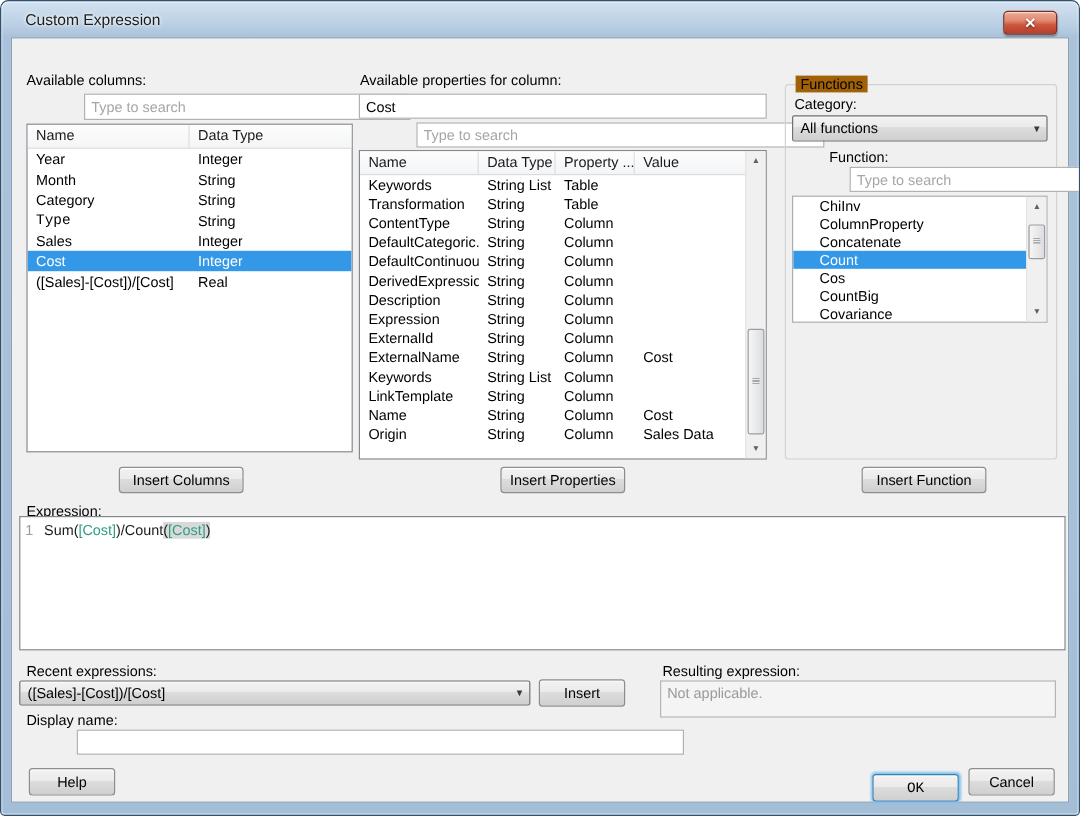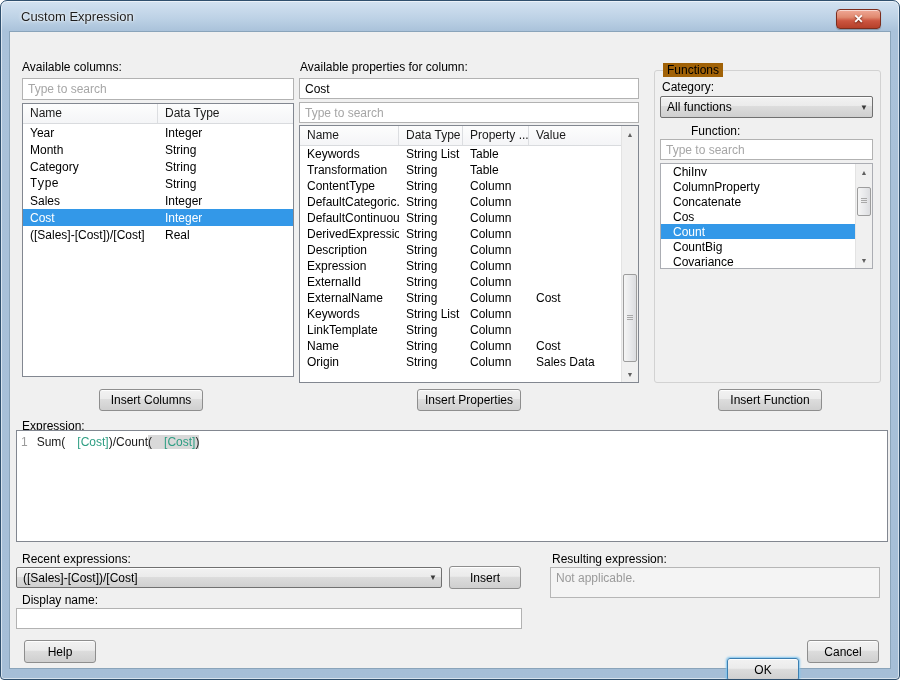--- a/index.html
+++ b/index.html
@@ -21,21 +21,21 @@
   .close-btn span { color:#fff; font-size:12px; font-weight:bold; line-height:1;
     text-shadow:0 1px 2px #611d0f; }
 
   
   .client { position:absolute; left:8px; top:30px; right:8px; bottom:10px;
     background:#f0f0f0; border:1px solid #8aa4ba; }
 
   .lbl { position:absolute; font-size:12px; color:#000; white-space:nowrap; }
 
   .input { position:absolute; background:#fff; border:1px solid #b2b2b2;
-    font-size:12px; padding:2px 5px; color:#000; outline:none; }
+    font-size:12px; padding:2px 5px; color:#000; outline:none;margin-left:48px; }
   input.input::placeholder { color:#a6a6a6; opacity:1; }
   .rofield { position:absolute; background:#fff; border:1px solid #b2b2b2;
     font-size:12px; padding:3px 5px 0 5px; color:#000; }
   .disfield { position:absolute; background:#f4f4f4; border:1px solid #b6b6b6;
     font-size:12px; padding:3px 5px 0 5px; color:#9a9a9a; }
 
   
   .lt { position:absolute; background:#fff; border:1px solid #828790; overflow:hidden; }
   .lt-head { display:flex; height:20px;
     background:linear-gradient(180deg,#fdfdfd 0%,#f4f5f7 100%);
@@ -76,34 +76,34 @@
   .combo .val { flex:1 1 auto; padding:0 6px; white-space:nowrap; overflow:hidden; }
   .combo .arr { flex:0 0 16px; text-align:center; font-size:8px; color:#3a3a3a; }
 
   
   .groupbox { position:absolute; border:1px solid #d2d2d2; border-radius:3px; }
   .groupbox .legend { position:absolute; top:-8px; left:8px; background:#a16207;
     padding:0 4px; font-size:12px; color:#000; }
 
   
   .fnlist { position:absolute; background:#fff; border:1px solid #abadb3; overflow:hidden; }
-  .fnrow { height:15px; font-size:12px; padding:0 0 0 12px; display:flex; align-items:flex-end;
+  .fnrow { height:15px; font-size:12px; padding:0 0 0 22px; display:flex; align-items:flex-end;
     white-space:nowrap; cursor:default; }
   .fnrow.sel { background:var(--accent-selection,#3398e8); color:#fff; }
   .descbox { position:absolute; background:#fff; border:1px solid #abadb3;
     font-size:12px; color:#000; padding:4px 22px 4px 6px; line-height:15px; overflow:hidden; }
   .descbox .para { margin-bottom:15px; }
 
   
   .expr { position:absolute; background:#fff; border:1px solid #828790;
     font-family:"DejaVu Sans Mono","Liberation Mono",monospace; font-size:12px;
     padding:3px 4px; line-height:16px; }
   .lnum { color:#9b9b9b; margin-right:9px; }
   .tk  { color:#1a1a1a; }
-  .tkc { color:var(--expression-column-token,#2e9e83);padding-left:12px; }
+  .tkc { color:var(--expression-column-token,#2e9e83); }
   .hl  { background:var(--expression-highlight-bg,#d9d9d9); }
 </style>
 </head>
 <body>
 
 <div class="win">
   <div class="titlebar">
     <span class="title">Custom Expression</span>
     <div class="close-btn">
       <span>✕</span>
@@ -295,26 +295,26 @@
           </div>
 
           <div class="fnrow">
             <span>ColumnProperty</span>
           </div>
 
           <div class="fnrow">
             <span>Concatenate</span>
           </div>
 
-          <div class="fnrow">
-            <span>Cos</span>
-          </div>
-
           <div class="fnrow sel">
             <span>Count</span>
+          </div>
+
+          <div class="fnrow">
+            <span>Cos</span>
           </div>
 
           <div class="fnrow">
             <span>CountBig</span>
           </div>
 
           <div class="fnrow">
             <span>Covariance</span>
           </div>
 
@@ -339,17 +339,17 @@
     </div>
     <div class="btn" style="left:439px;top:534px;width:72px;height:23px;">Insert</div>
 
     <span class="lbl" style="left:542px;top:520px;">Resulting expression:</span>
     <div class="disfield" style="left:540px;top:535px;width:330px;height:31px;">Not applicable.</div>
 
     <span class="lbl" style="left:12px;top:561px;">Display name:</span>
     <input class="input" style="left: 6px; top: 576px; width: 506px; height: 21px;" value="">
 
     <div class="btn" style="left:14px;top:608px;width:72px;height:23px;">Help</div>
-    <div class="btn default" style="left:717px;top:626px;width:72px;height:23px;">OK</div>
+    <div class="btn default" style="left:717px;top:613px;width:72px;height:23px;font-family:Liberation Mono, monospace;">OK</div>
     <div class="btn" style="left:797px;top:608px;width:72px;height:23px;">Cancel</div>
 
   </div>
 </div>
 
 </body></html>

